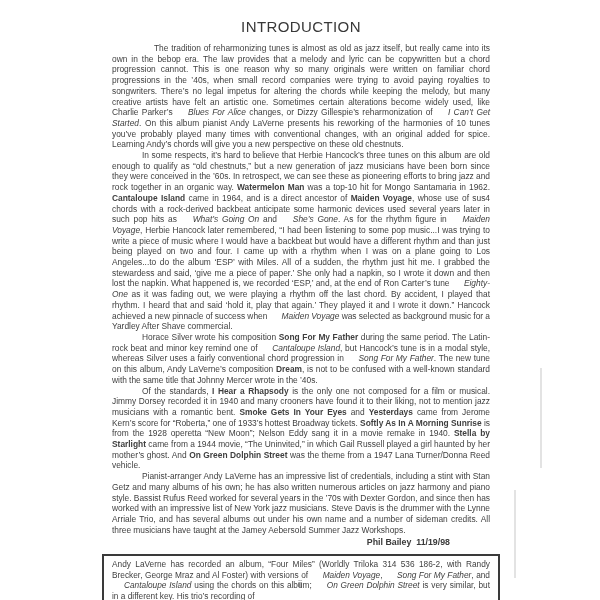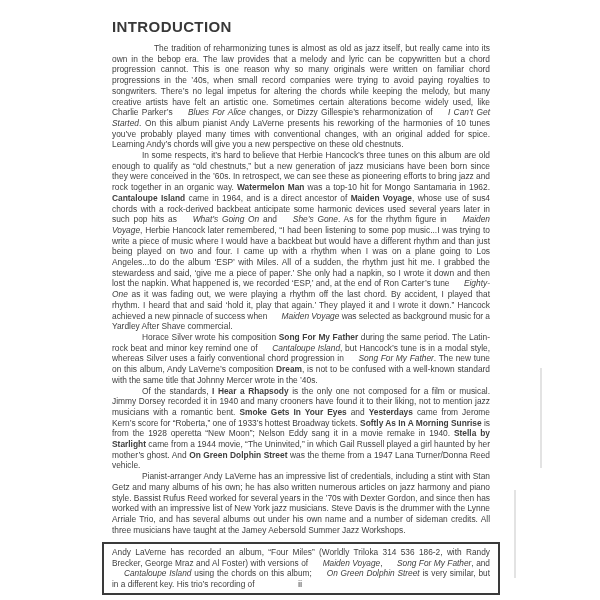--- a/index.html
+++ b/index.html
@@ -11,22 +11,23 @@
     font-family:"Liberation Sans", sans-serif;
     color:#3f3f3f;
   }
   .content{
     position:absolute;
     left:112px; top:18px;
     width:378px;
   }
   .title{
     font-size:15px;
-    font-weight:bold;
+    font-weight:normal;
     letter-spacing:.4px;
+    text-align:center;
     color:#383838;
     margin:0 0 8px 0;
   }
   .body-text p{
     margin:0;
     font-size:8.4px;
     line-height:10.7px;
     text-align:justify;
     text-indent:30px;
     word-spacing:-0.1px;
@@ -74,18 +75,19 @@
 <div class="page">
   <div class="content">
     <h1 class="title">INTRODUCTION</h1>
     <div class="body-text">
       <p><span>The tradition of reharmonizing tunes is almost as old as jazz itself, but really came into its own in the bebop era. The law provides that a melody and lyric can be copywritten but a chord progression cannot. This is one reason why so many originals were written on familiar chord progressions in the ’40s, when small record companies were trying to avoid paying royalties to songwriters. There’s no legal impetus for altering the chords while keeping the melody, but many creative artists have felt an artistic one. Sometimes certain alterations become widely used, like Charlie Parker’s </span><span class="i">Blues For Alice</span><span> changes, or Dizzy Gillespie’s reharmonization of </span><span class="i">I Can’t Get Started</span><span>. On this album pianist Andy LaVerne presents his reworking of the harmonies of 10 tunes you’ve probably played many times with conventional changes, with an original added for spice. Learning Andy’s chords will give you a new perspective on these old chestnuts.</span></p>
       <p><span>In some respects, it’s hard to believe that Herbie Hancock’s three tunes on this album are old enough to qualify as “old chestnuts,” but a new generation of jazz musicians have been born since they were conceived in the ’60s. In retrospect, we can see these as pioneering efforts to bring jazz and rock together in an organic way. </span><span class="bi">Watermelon Man</span><span> was a top-10 hit for Mongo Santamaria in 1962. </span><span class="bi">Cantaloupe Island</span><span> came in 1964, and is a direct ancestor of </span><span class="bi">Maiden Voyage</span><span>, whose use of sus4 chords with a rock-derived backbeat anticipate some harmonic devices used several years later in such pop hits as </span><span class="i">What’s Going On</span><span> and </span><span class="i">She’s Gone</span><span>. As for the rhythm figure in </span><span class="i">Maiden Voyage</span><span>, Herbie Hancock later remembered, “I had been listening to some pop music...I was trying to write a piece of music where I would have a backbeat but would have a different rhythm and than just being played on two and four. I came up with a rhythm when I was on a plane going to Los Angeles...to do the album ‘ESP’ with Miles. All of a sudden, the rhythm just hit me. I grabbed the stewardess and said, ‘give me a piece of paper.’ She only had a napkin, so I wrote it down and then lost the napkin. What happened is, we recorded ‘ESP,’ and, at the end of Ron Carter’s tune </span><span class="i">Eighty-One</span><span> as it was fading out, we were playing a rhythm off the last chord. By accident, I played that rhythm. I heard that and said ‘hold it, play that again.’ They played it and I wrote it down.” Hancock achieved a new pinnacle of success when </span><span class="i">Maiden Voyage</span><span> was selected as background music for a Yardley After Shave commercial.</span></p>
       <p><span>Horace Silver wrote his composition </span><span class="bi">Song For My Father</span><span> during the same period. The Latin-rock beat and minor key remind one of </span><span class="i">Cantaloupe Island</span><span>, but Hancock’s tune is in a modal style, whereas Silver uses a fairly conventional chord progression in </span><span class="i">Song For My Father</span><span>. The new tune on this album, Andy LaVerne’s composition </span><span class="bi">Dream</span><span>, is not to be confused with a well-known standard with the same title that Johnny Mercer wrote in the ’40s.</span></p>
       <p><span>Of the standards, </span><span class="bi">I Hear a Rhapsody</span><span> is the only one not composed for a film or musical. Jimmy Dorsey recorded it in 1940 and many crooners have found it to their liking, not to mention jazz musicians with a romantic bent. </span><span class="bi">Smoke Gets In Your Eyes</span><span> and </span><span class="bi">Yesterdays</span><span> came from Jerome Kern’s score for “Roberta,” one of 1933’s hottest Broadway tickets. </span><span class="bi">Softly As In A Morning Sunrise</span><span> is from the 1928 operetta “New Moon”; Nelson Eddy sang it in a movie remake in 1940. </span><span class="bi">Stella by Starlight</span><span> came from a 1944 movie, “The Uninvited,” in which Gail Russell played a girl haunted by her mother’s ghost. And </span><span class="bi">On Green Dolphin Street</span><span> was the theme from a 1947 Lana Turner/Donna Reed vehicle.</span></p>
       <p><span>Pianist-arranger Andy LaVerne has an impressive list of credentials, including a stint with Stan Getz and many albums of his own; he has also written numerous articles on jazz harmony and piano style. Bassist Rufus Reed worked for several years in the ’70s with Dexter Gordon, and since then has worked with an impressive list of New York jazz musicians. Steve Davis is the drummer with the Lynne Arriale Trio, and has several albums out under his own name and a number of sideman credits. All three musicians have taught at the Jamey Aebersold Summer Jazz Workshops.</span></p>
     </div>
+    <div class="signature">Phil Bailey  11/19/98</div>
     <div class="note-box"><span>Andy LaVerne has recorded an album, “Four Miles” (Worldly Triloka 314 536 186-2, with Randy Brecker, George Mraz and Al Foster) with versions of </span><span class="i">Maiden Voyage</span><span>, </span><span class="i">Song For My Father</span><span>, and </span><span class="i">Cantaloupe Island</span><span> using the chords on this album; </span><span class="i">On Green Dolphin Street</span><span> is very similar, but in a different key. His trio’s recording of </span></div>
   </div>
   <div class="page-number">ii</div>
   <div class="artifact artifact-1"></div>
   <div class="artifact artifact-2"></div>
 </div>
 
 </body></html>

